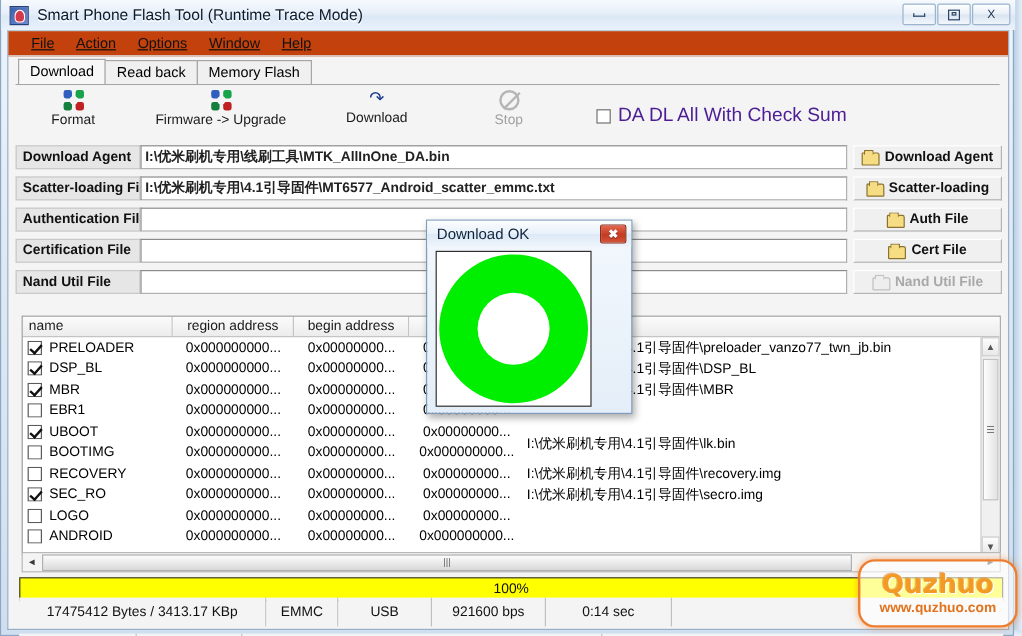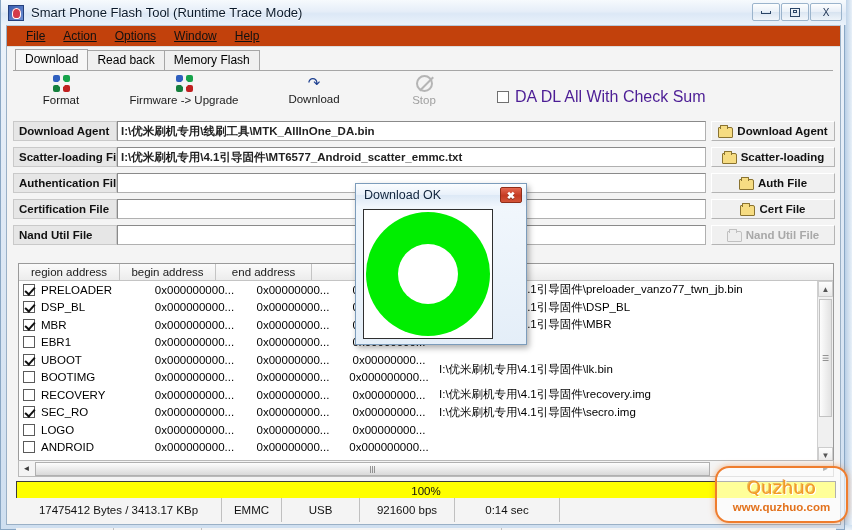--- a/index.html
+++ b/index.html
@@ -362,21 +362,21 @@
     width: 133px; height: 57px;
     border: 2px solid #ef7d2e;
     border-radius: 14px;
     background: rgba(255,255,255,0.60);
     box-shadow: 0 0 6px rgba(239,125,46,0.55);
     display: flex; flex-direction: column;
     align-items: center; justify-content: center;
     overflow: hidden;
   }
   #wm-brand {
-    font-size: 18px; font-weight: normal; color: #f39a25;
+    font-size: 22px; font-weight: bold; color: #f39a25;
     letter-spacing: 0px; line-height: 24px;
     text-shadow: 1px 1px 0 #ffffff, -1px -1px 0 rgba(220,120,20,0.5);
     font-family: "DejaVu Sans", sans-serif;
   }
   #wm-url {
     font-size: 11.5px; font-weight: bold; color: #e2721d;
     line-height: 14px;
   }
 
   
@@ -509,20 +509,21 @@
         <div class="frow-btn disabled">
           <span class="ico-folder disabled"></span>
           <span>Nand Util File</span>
         </div>
       </div>
 
     </div>
 
     <div id="table-wrap">
       <div id="thead">
+        <div class="th c-name">name</div>
         <div class="th c-region">region address</div>
         <div class="th c-begin">begin address</div>
         <div class="th c-end">end address</div>
         <div class="th c-loc"></div>
       </div>
 
       <div id="tbody">
           <div class="trow">
             <div class="td c-name">
               <span class="cb on"></span>

